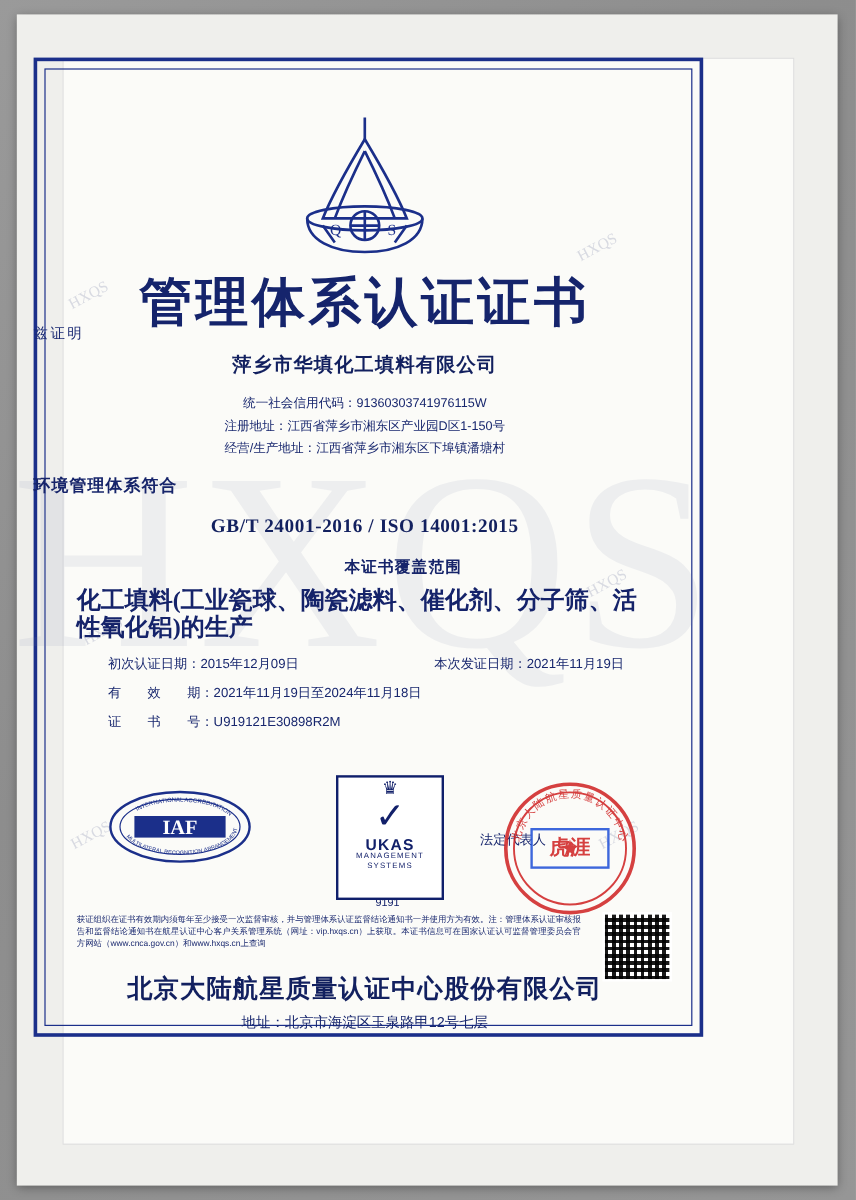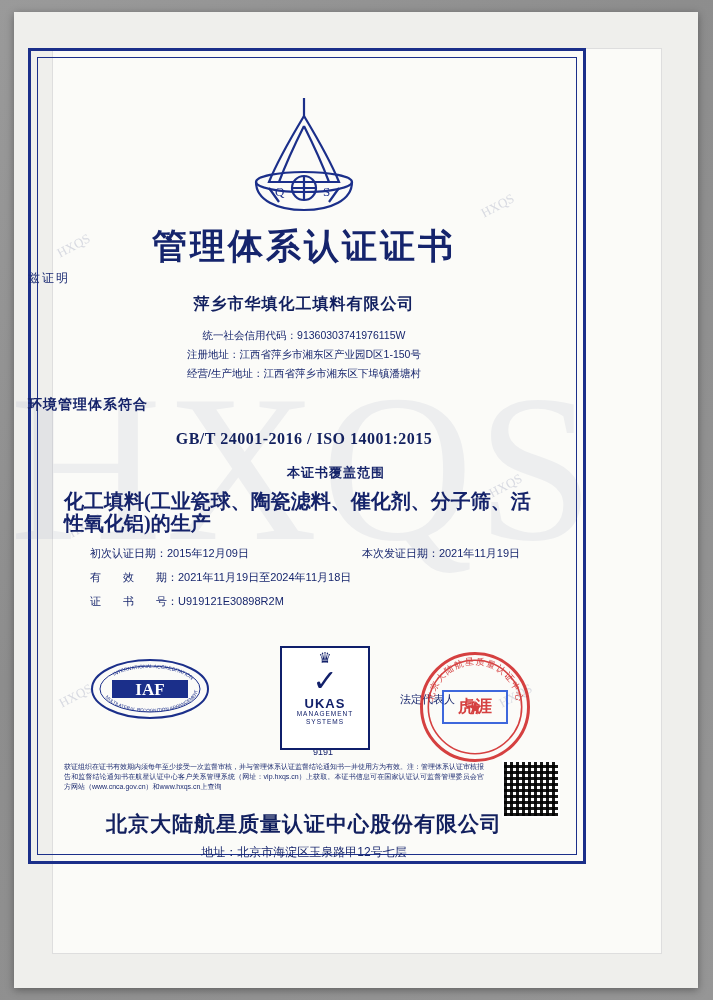--- a/index.html
+++ b/index.html
@@ -90,21 +90,21 @@
     transform: translateX(-50%);
   }
 
   .title {
     position: absolute;
     top: 175px;
     width: 100%;
     text-align: center;
     font-family: "Liberation Serif", serif;
     font-weight: bold;
-    font-size: 35px;
+    font-size: 44px;
     letter-spacing: 3px;
     color: #15246c;
   }
   .subtitle {
     position: absolute;
     top: 222px;
     width: 100%;
     text-align: left;
     font-size: 12px;
     letter-spacing: 2px;

